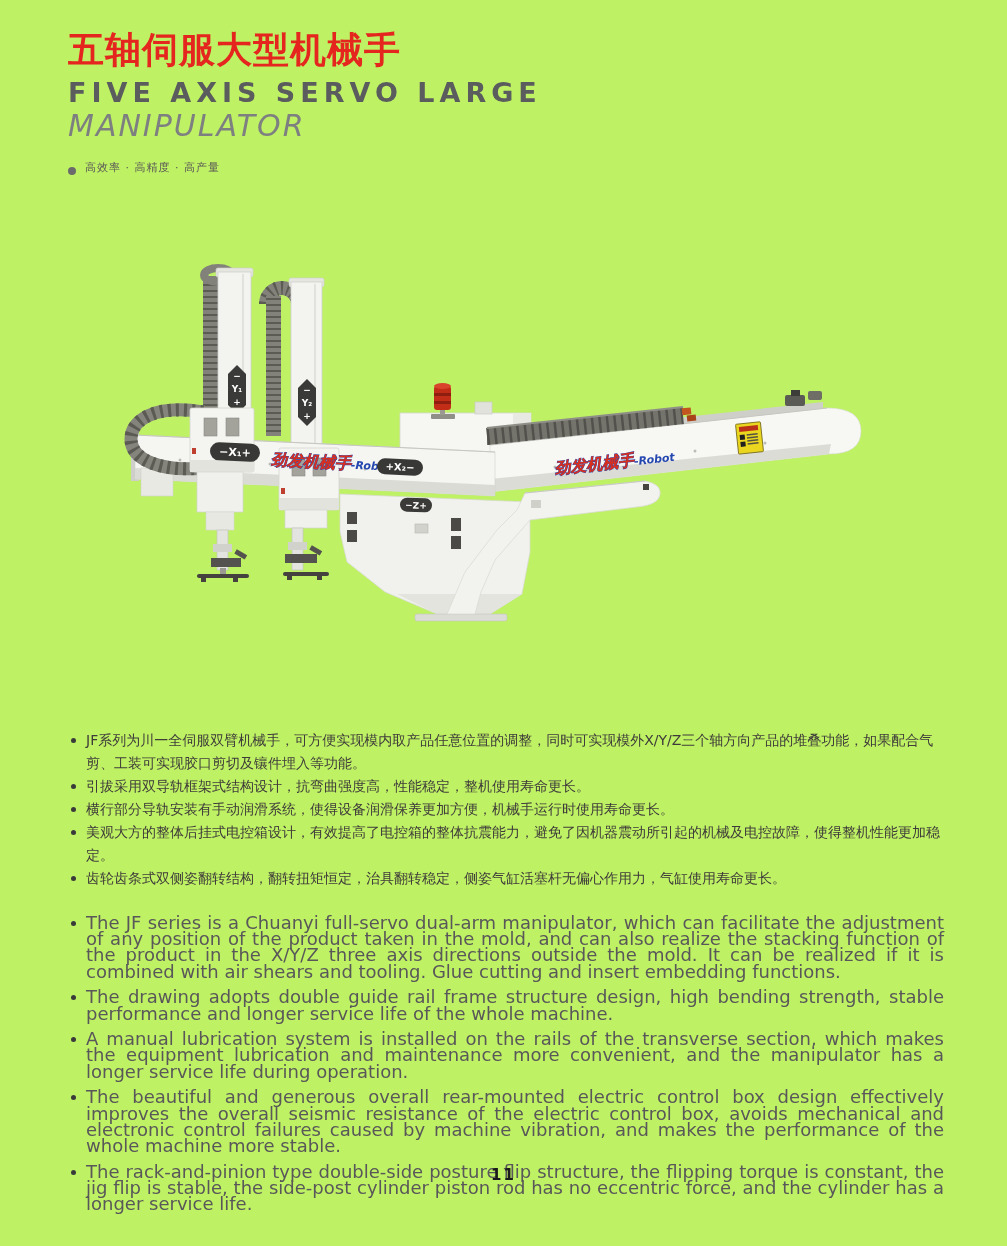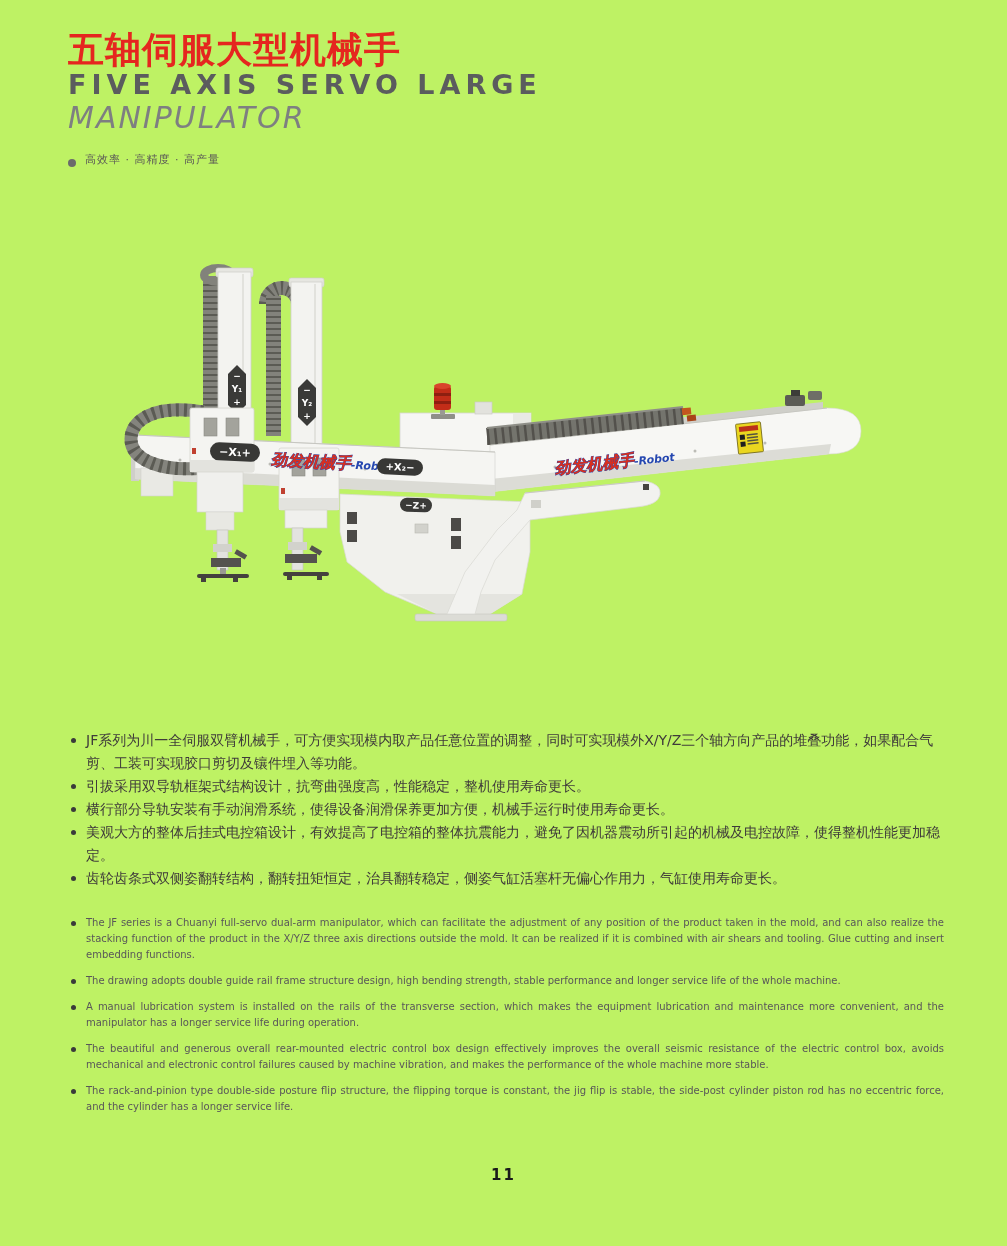--- a/index.html
+++ b/index.html
@@ -3,31 +3,31 @@
 <meta charset="utf-8">
 <style>
   html,body{margin:0;padding:0;background:#ffffff;}
   .page{
     position:relative;width:1007px;height:1246px;background:#bef264;overflow:hidden;
     font-family:"DejaVu Sans","Liberation Sans",sans-serif;
   }
   
   .hdr{position:absolute;left:68px;top:30px;width:880px;}
   .title-cn{font-size:36px;line-height:40px;font-weight:700;color:#e5261f;letter-spacing:1px;}
-  .title-en1{margin-top:0;font-size:27px;line-height:30px;font-weight:700;color:#5b5c5e;letter-spacing:5px;}
+  .title-en1{margin-top:8px;font-size:27px;line-height:30px;font-weight:700;color:#5b5c5e;letter-spacing:5px;}
   .title-en2{margin-top:1px;font-size:30px;line-height:33px;font-weight:300;color:#7e7f81;letter-spacing:2px;font-style:italic;}
   .tagline{margin-top:18px;font-size:11px;color:#5a5757;letter-spacing:1px;display:flex;align-items:flex-end;}
   .tagline .dot{width:8px;height:8px;border-radius:50%;background:#6b6b6b;margin-right:9px;flex:none;}
   
   .machine{position:absolute;left:85px;top:262px;width:895px;height:380px;}
   
   .feats-cn{position:absolute;left:70px;top:729px;width:874px;color:#3f3b3a;font-size:14px;line-height:23px;}
   .feats-cn .feat{position:relative;padding-left:16px;}
   .feats-cn .bdot{position:absolute;left:1px;top:9px;width:5px;height:5px;border-radius:50%;background:#3a3a3a;}
-  .feats-en{position:absolute;left:70px;top:915px;width:874px;color:#595759;font-size:10px;line-height:16.2px;}
+  .feats-en{position:absolute;left:70px;top:915px;width:874px;color:#595759;font-size:18px;line-height:16.2px;}
   .feats-en .feat{position:relative;padding-left:16px;margin-bottom:9.5px;text-align:justify;}
   .feats-en .bdot{position:absolute;left:1px;top:6px;width:5px;height:5px;border-radius:50%;background:#3a3a3a;}
   
   .pageno{position:absolute;left:0;top:1166px;width:100%;text-align:center;
           font-size:15px;font-weight:700;letter-spacing:2px;color:#1a1a1a;}
   svg text{font-family:"DejaVu Sans","Liberation Sans",sans-serif;}
 </style>
 </head>
 <body>
 

